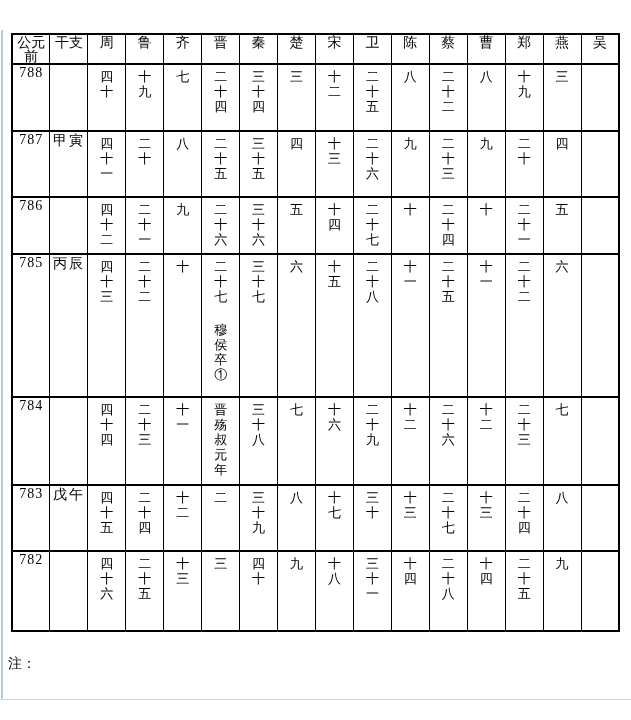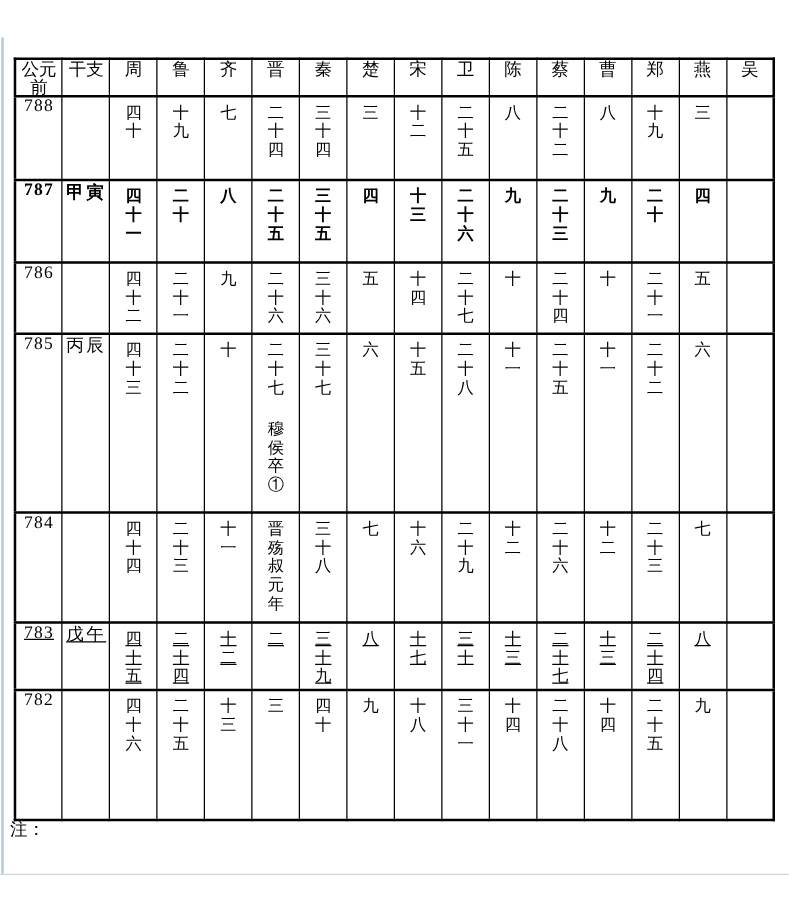--- a/index.html
+++ b/index.html
@@ -18,21 +18,21 @@
     width: 2px; height: 669px;
     background: #b6c9d6;
   }
   .frame-bottom {
     position: absolute; left: 0; top: 699px;
     width: 631px; height: 1px;
     background: #ccd8e0;
   }
 
   table.chron {
-    position: absolute; left: 11px; top: 46px;
+    position: absolute; left: 11px; top: 33px;
     width: 609px;
     border-collapse: collapse;
     table-layout: fixed;
     border: 2px solid #000;
   }
   table.chron th, table.chron td {
     border: 1px solid #000;
     padding: 0;
     text-align: center;
     vertical-align: top;
@@ -40,26 +40,26 @@
   }
   thead tr { height: 30px; border-bottom: 2px solid #000; }
   thead th {
     font-weight: normal;
     font-size: 14px;
     vertical-align: middle;
     line-height: 1;
   }
   tbody tr { border-top: 2px solid #000; }
   tbody tr:nth-child(1) { height: 67px; margin-top: 30px; }
-  tbody tr:nth-child(2) { height: 66px; font-weight: bold; }
+  tbody tr:nth-child(2) { height: 66px; }
   tbody tr:nth-child(3) { height: 57px; padding-left: 15px; }
   tbody tr:nth-child(4) { height: 143px; }
   tbody tr:nth-child(5) { height: 88px; }
-  tbody tr:nth-child(6) { height: 54px; text-decoration: underline; }
-  tbody tr:nth-child(7) { height: 104px; margin-left: 43px; }
+  tbody tr:nth-child(6) { height: 66px; }
+  tbody tr:nth-child(7) { height: 80px; margin-left: 43px; }
 
   td.year {
     font-family: "Liberation Serif", serif;
     font-size: 14px;
     padding-top: 11px;
     letter-spacing: 1px;
   }
   td.ganzhi {
     font-size: 14px;
     padding-top: 11px;

